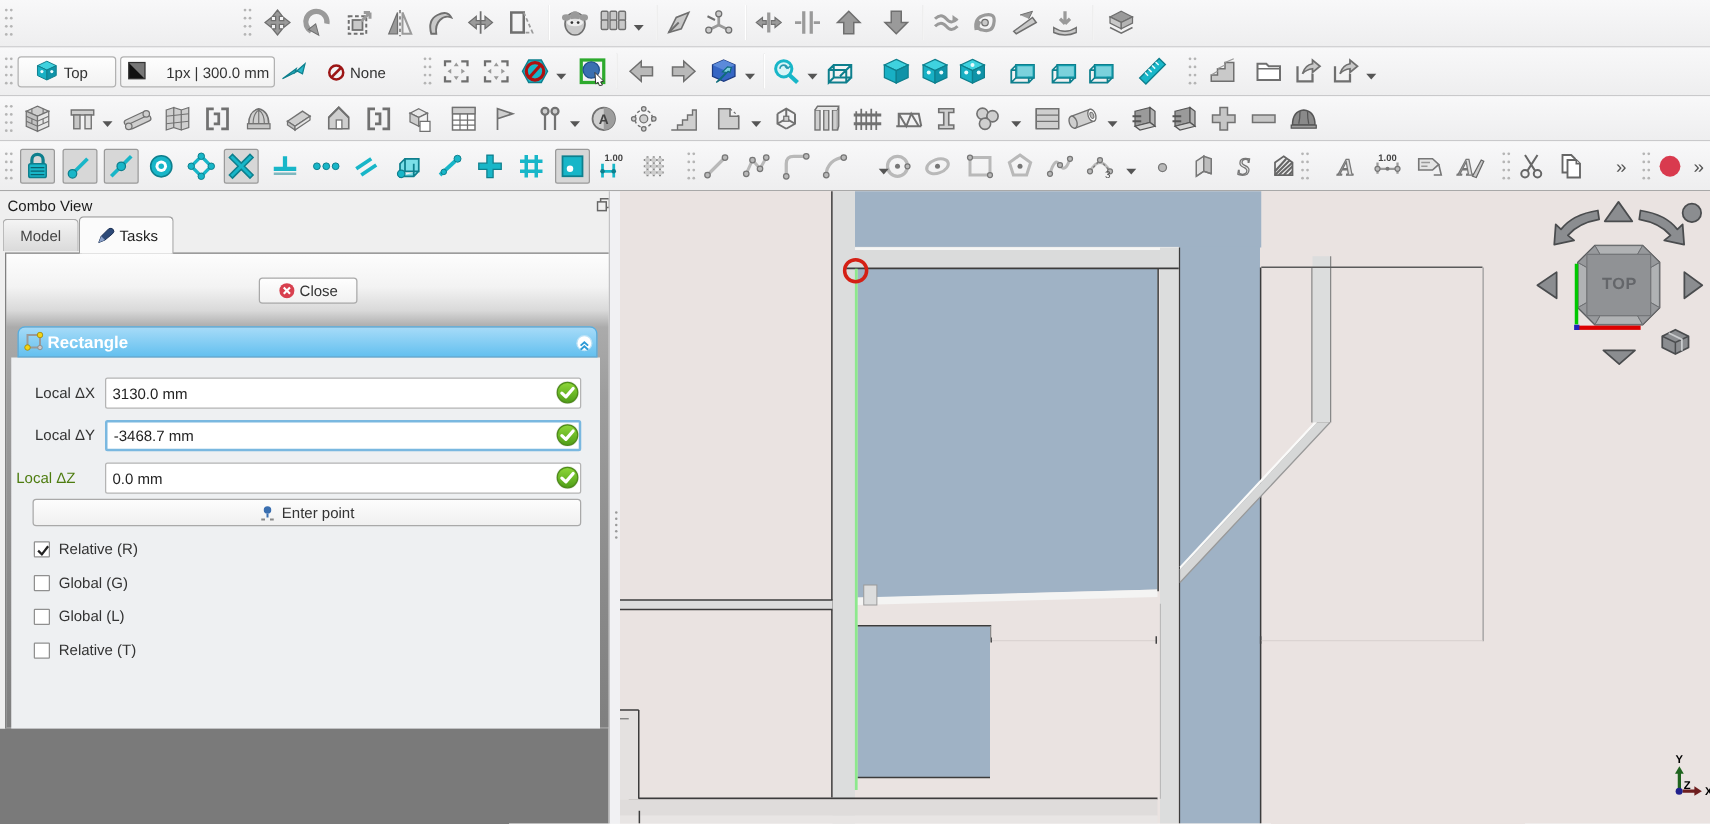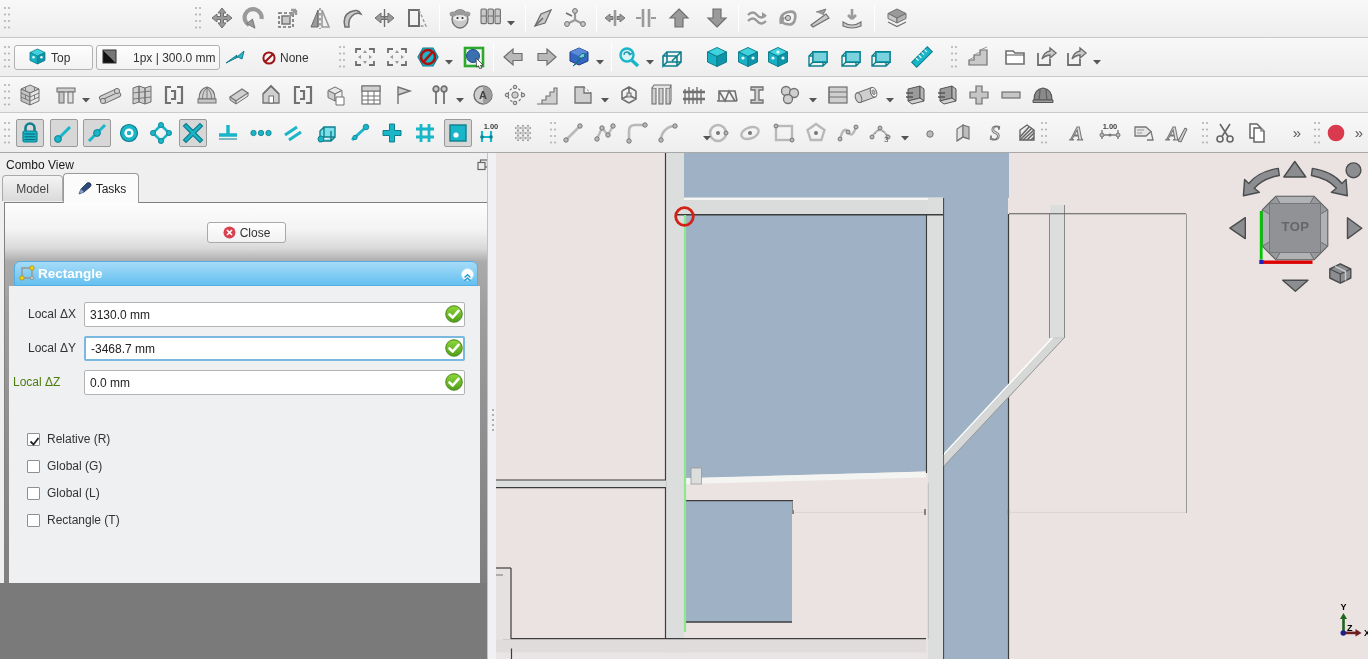--- a/index.html
+++ b/index.html
@@ -819,30 +819,38 @@
         <path d="M5.5 10.5 L8.7 13.5 L14.5 6.8" fill="none" stroke="#fff" stroke-width="2.6" stroke-linecap="round" stroke-linejoin="round"></path>
       </svg></div>
     <svg width="0" height="0" style="position:absolute">
       <defs>
         <linearGradient id="gg" x1="0" y1="0" x2="0" y2="1">
           <stop offset="0" stop-color="#8fd83a"></stop>
           <stop offset="1" stop-color="#4f9e18"></stop>
         </linearGradient>
       </defs>
     </svg>
+    <div style="position:absolute;left:26px;top:399px;width:439px;height:22px;background:linear-gradient(#fdfdfd,#f0f0f0);border:1px solid #a9a9a9;border-radius:3px;font-size:12px;color:#333;display:flex;align-items:center;justify-content:center">
+      <svg width="14" height="14" viewBox="0 0 14 14" style="">
+        <circle cx="7" cy="5" r="3" fill="#3a6fb0"></circle>
+        <path d="M7 8 V11" stroke="#3a6fb0" stroke-width="1.6"></path>
+        <path d="M2 12.5 H5 M9 12.5 H12" stroke="#888" stroke-width="1.6"></path>
+      </svg>
+      <span style="margin-left:4px">Enter point</span>
+    </div>
     <div style="position:absolute;left:27px;top:433px;width:13px;height:13px;background:#fff;border:1px solid #909090;border-radius:1px"><svg width="13" height="13" viewBox="0 0 13 13" style="">
         <path d="M2.5 6.5 L5.5 9.5 L10.5 3" fill="none" stroke="#222" stroke-width="1.8"></path>
       </svg></div>
     <div style="position:absolute;left:47px;top:432px;font-size:12px;color:#333">Relative (R)</div>
     <div style="position:absolute;left:27px;top:460px;width:13px;height:13px;background:#fff;border:1px solid #909090;border-radius:1px"></div>
     <div style="position:absolute;left:47px;top:459px;font-size:12px;color:#333">Global (G)</div>
     <div style="position:absolute;left:27px;top:487px;width:13px;height:13px;background:#fff;border:1px solid #909090;border-radius:1px"></div>
     <div style="position:absolute;left:47px;top:486px;font-size:12px;color:#333">Global (L)</div>
     <div style="position:absolute;left:27px;top:514px;width:13px;height:13px;background:#fff;border:1px solid #909090;border-radius:1px"></div>
-    <div style="position:absolute;left:47px;top:513px;font-size:12px;color:#333">Rectangle (T)</div>
+    <div style="position:absolute;left:47px;top:513px;font-size:12px;color:#333">Relative (T)</div>
     <div style="position:absolute;left:0;top:583px;width:487px;height:76px;background:#7a7a7a"></div>
     <div style="position:absolute;left:487px;top:153px;width:9px;height:506px;background:#f1f1f3;border-left:1.5px solid #c2c2c4"></div>
     <div style="position:absolute;left:491px;top:408px"><svg width="4" height="26" viewBox="0 0 4 26" style="">
         <circle cx="2" cy="2" r="1" fill="#9a9a9a"></circle>
         <circle cx="2" cy="7" r="1" fill="#9a9a9a"></circle>
         <circle cx="2" cy="12" r="1" fill="#9a9a9a"></circle>
         <circle cx="2" cy="17" r="1" fill="#9a9a9a"></circle>
         <circle cx="2" cy="22" r="1" fill="#9a9a9a"></circle>
       </svg></div>
     <svg style="position:absolute;left:0;top:0;z-index:0" width="1368" height="659" viewBox="0 0 1368 659">

